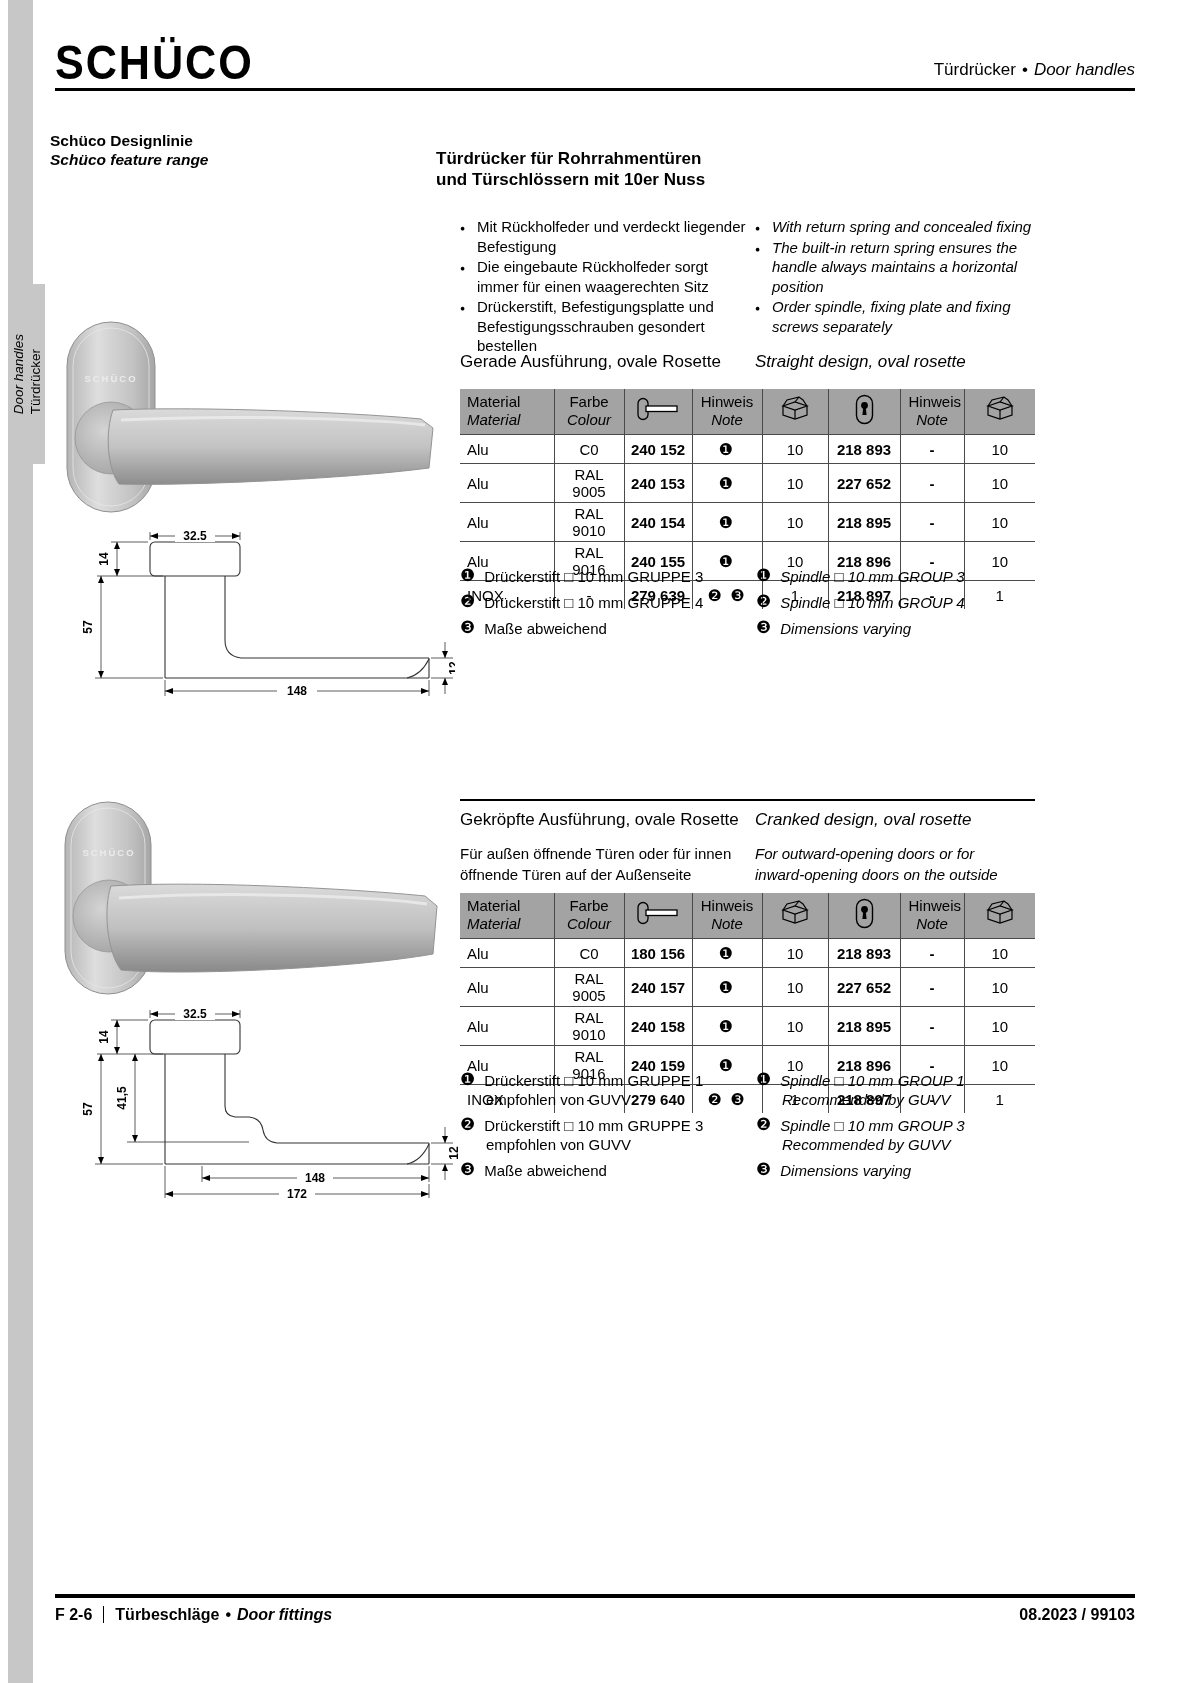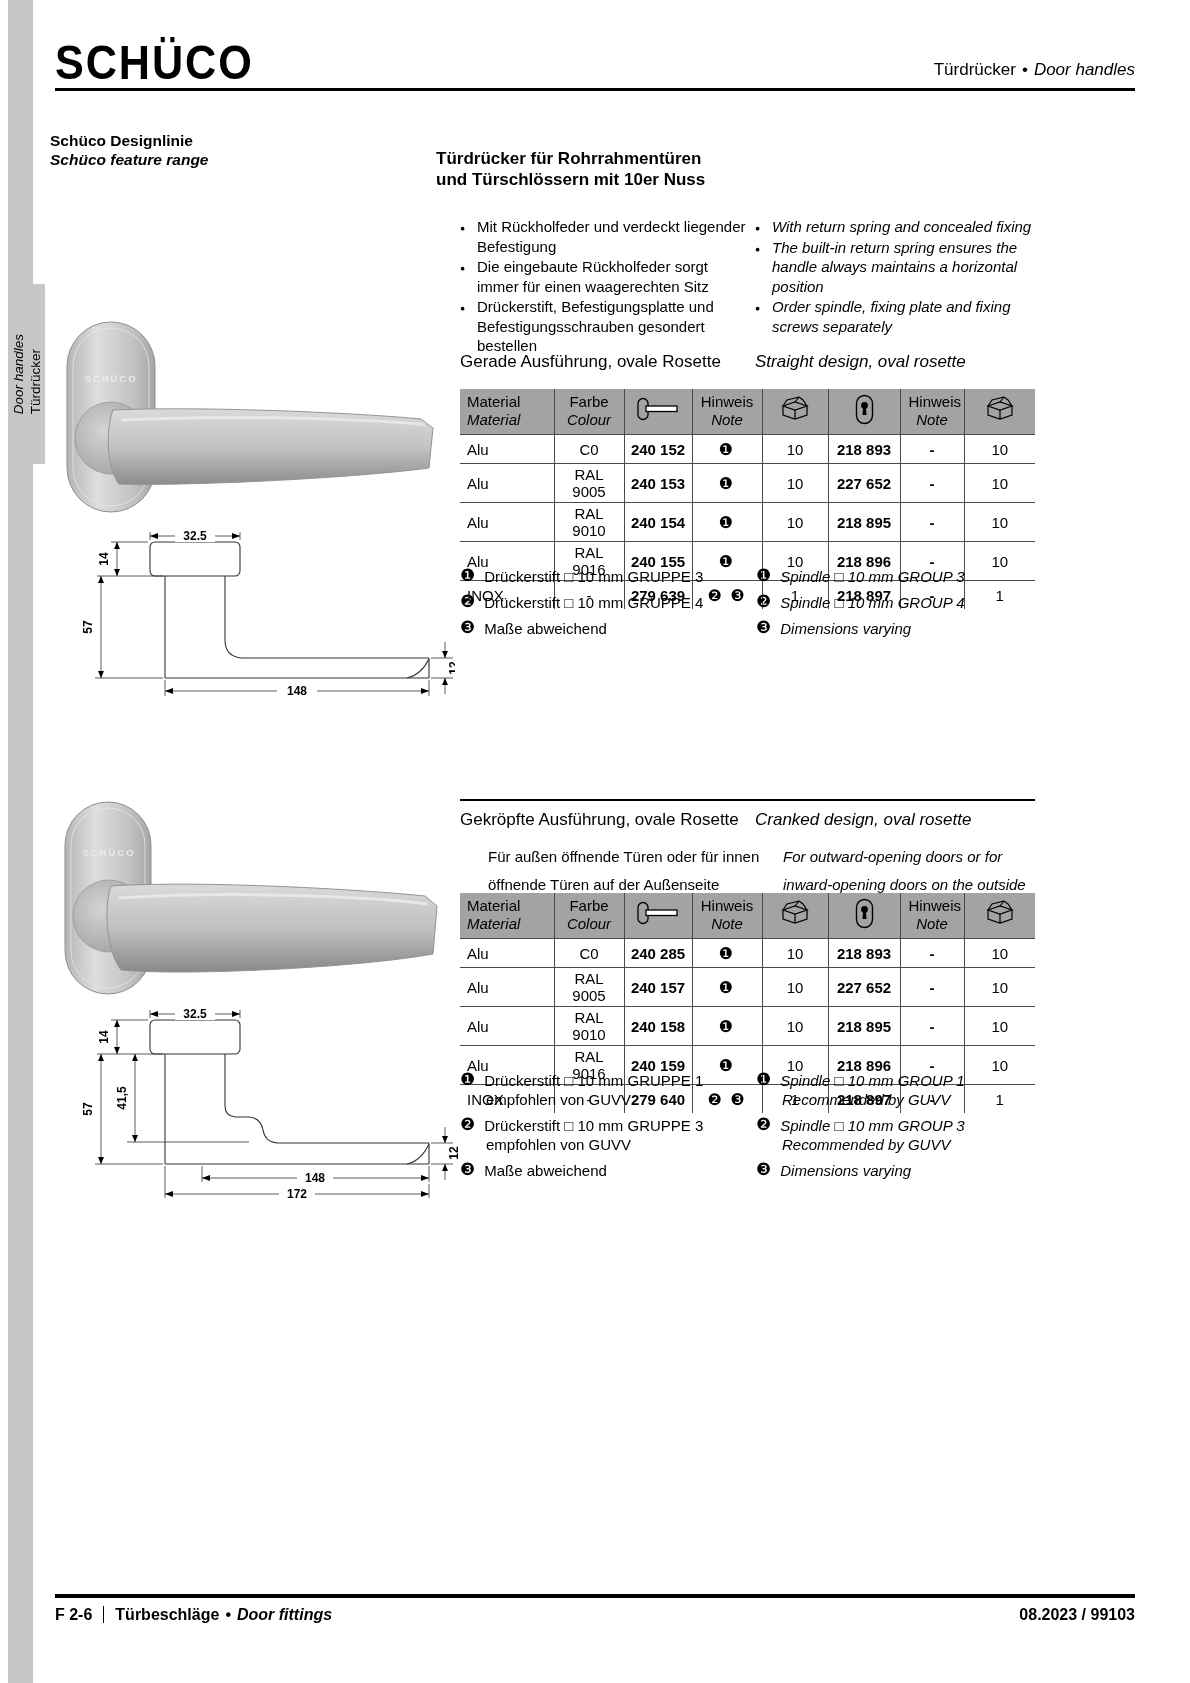--- a/index.html
+++ b/index.html
@@ -16,21 +16,21 @@
 
   
   .side-strip{left:8px;top:0;width:25px;height:1683px;background:#c7c7c7;}
   .side-tab{left:8px;top:284px;width:37px;height:180px;background:#c7c7c7;display:flex;align-items:center;justify-content:center;}
   .vtext{writing-mode:vertical-rl;transform:rotate(180deg);font-size:13.5px;line-height:17px;}
   .vtext span{display:block;}
 
   
   .stitle{font-size:17px;font-weight:bold;line-height:21px;}
   .variant{font-size:17px;}
-  .desc{font-size:15px;line-height:28px;margin-left:28px;}
+  .desc{font-size:15px;line-height:21px;}
   .blist{margin:0;padding:0;list-style:none;font-size:15px;line-height:19.5px;}
   .blist li{position:relative;padding-left:17px;margin-bottom:1px;}
   .blist li::before{content:"\25CF";position:absolute;left:0;top:2px;font-size:8.5px;}
   .en-text{font-style:italic;}
 
   
   .ptable{border-collapse:collapse;border:hidden;width:575px;table-layout:fixed;font-size:15px;}
   .ptable th,.ptable td{border:1px solid #4a4a4a;}
   .ptable thead th{background:#a3a3a3;font-weight:normal;padding:4px 8px 5px;vertical-align:middle;text-align:center;line-height:18px;}
   .ptable td{padding:2px 4px;height:24px;text-align:center;vertical-align:middle;}
@@ -360,21 +360,21 @@
                 <path d="M4 10 L8 4 L20 1 M28 10 L24 4 L20 1 L16 6"></path>
               </g>
             </svg>
         </th>
       </tr>
     </thead>
     <tbody>
       <tr>
         <td class="l">Alu</td>
         <td>C0</td>
-        <td class="c-art">240 285</td>
+        <td class="c-art">180 156</td>
         <td class="c-note">❶</td>
         <td>10</td>
         <td class="c-art">218 893</td>
         <td class="c-dash">-</td>
         <td>10</td>
       </tr>
       <tr>
         <td class="l">Alu</td>
         <td>RAL 9005</td>
         <td class="c-art">240 157</td>

